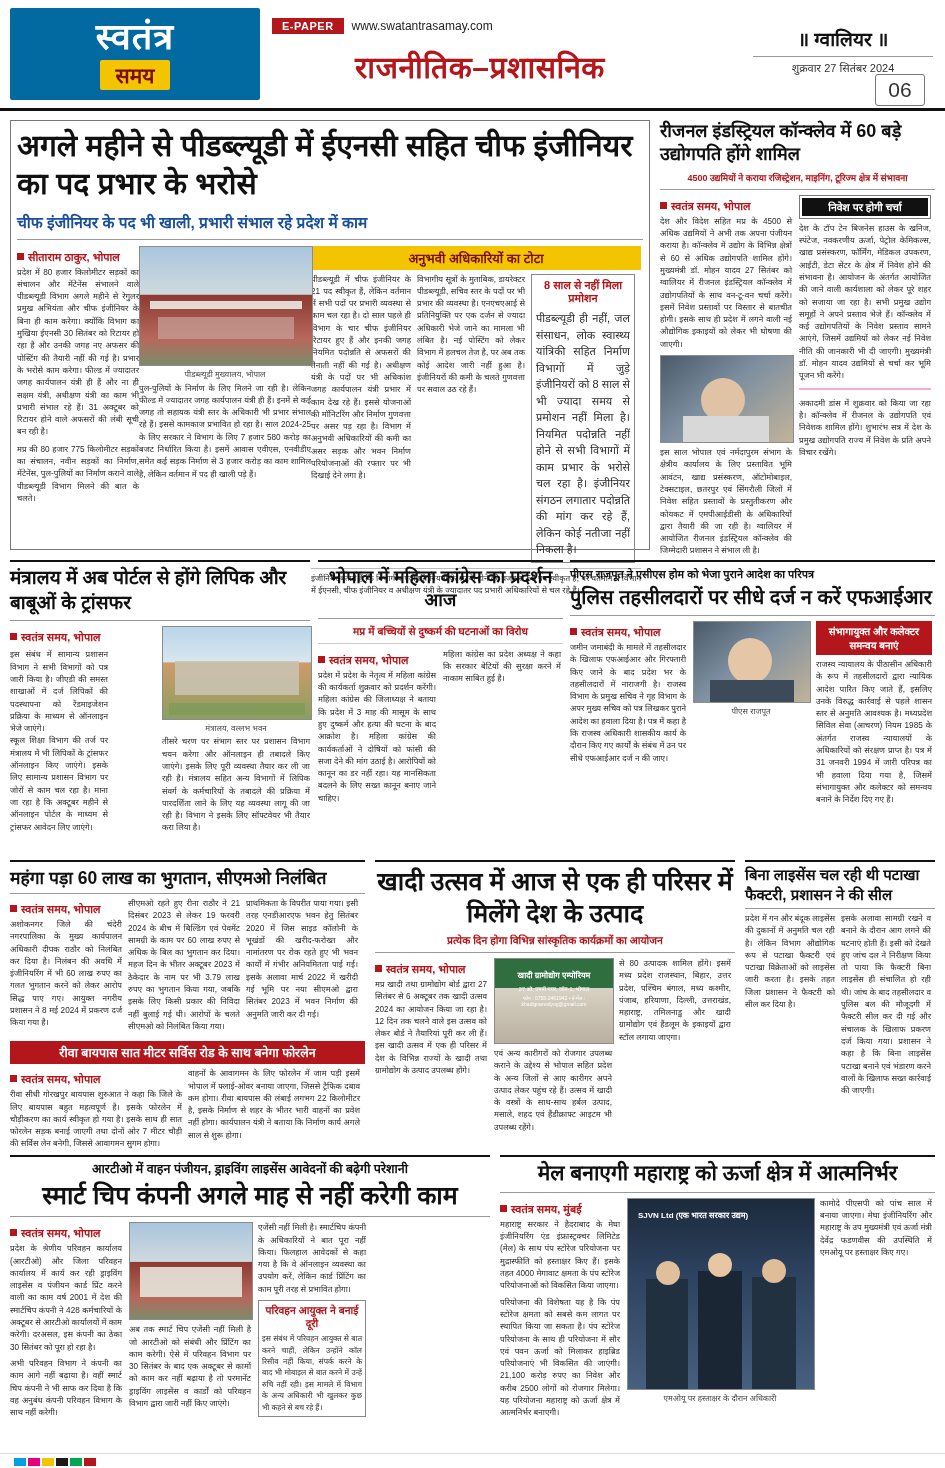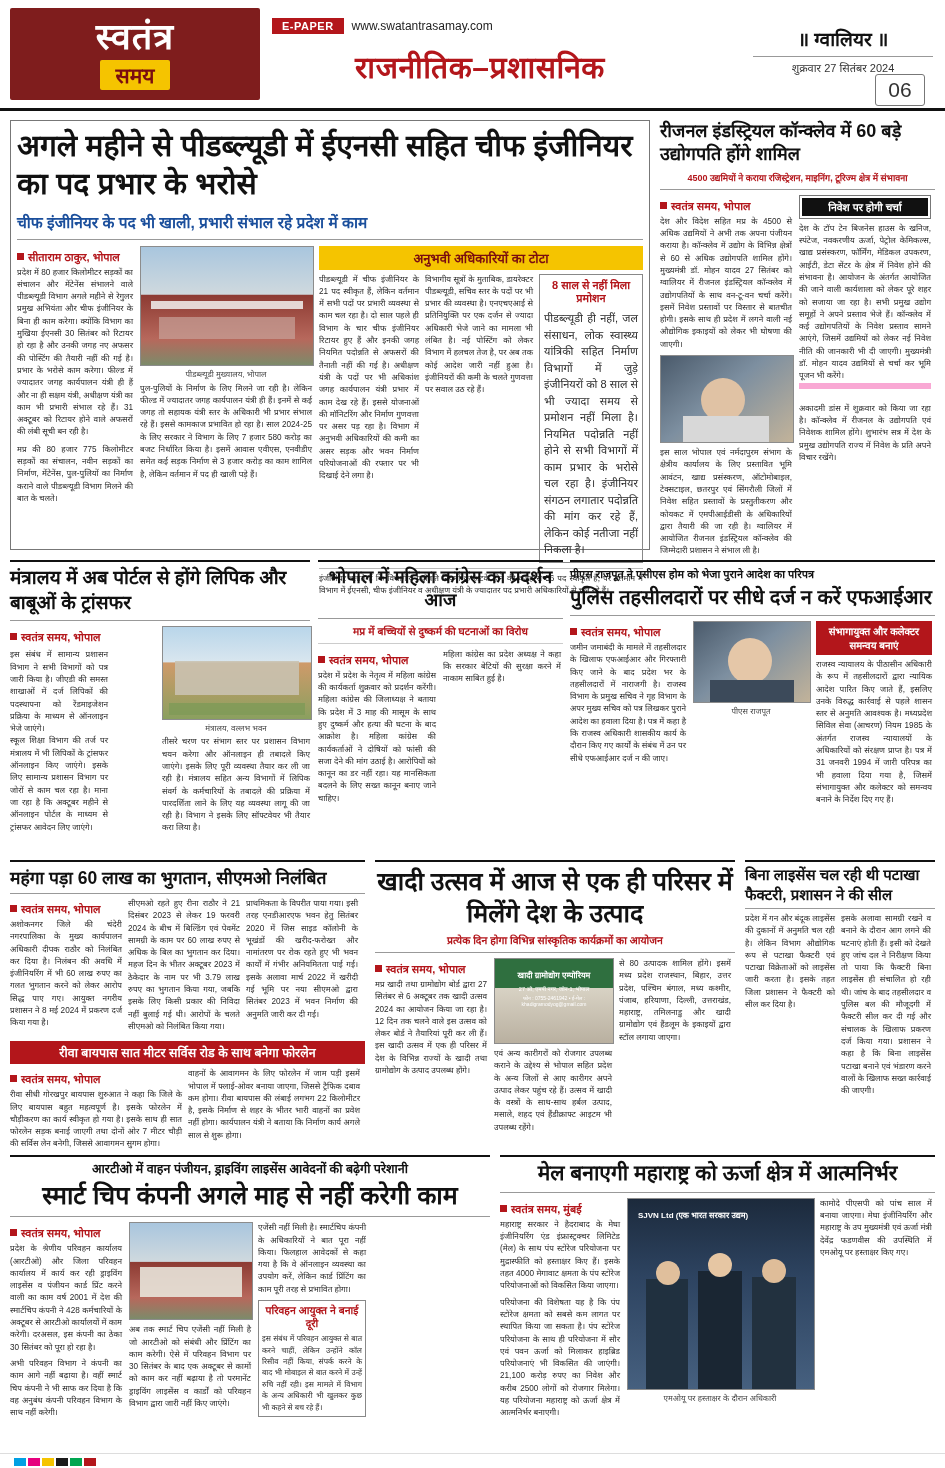--- a/index.html
+++ b/index.html
@@ -1,21 +1,21 @@
 <!DOCTYPE html>
 <html><head>
 <meta charset="utf-8">
 <style>
   html,body{margin:0;padding:0;background:#ffffff;}
   body{width:945px;height:1468px;font-family:"Liberation Sans",sans-serif;color:#111;overflow:hidden;}
   .page{position:relative;width:945px;height:1468px;background:#fff;}
 
   
   .masthead{position:relative;height:108px;border-bottom:3px solid #111;}
-  .logo-box{position:absolute;left:10px;top:8px;width:250px;height:92px;background:#7f1d1d;border-radius:2px;
+  .logo-box{position:absolute;left:10px;top:8px;width:250px;height:92px;background:#0369a1;border-radius:2px;
             display:flex;flex-direction:column;align-items:center;justify-content:center;}
   .logo-main{color:#fff;font-size:36px;font-weight:bold;letter-spacing:1px;line-height:1;}
   .logo-sub{margin-top:5px;background:#f5c400;color:#7a0d10;font-size:21px;font-weight:bold;padding:1px 16px;border-radius:2px;}
   .epaper-bar{position:absolute;left:272px;top:16px;width:390px;height:20px;display:flex;align-items:center;gap:8px;}
   .epaper-tag{background:#b3161b;color:#fff;font-size:11px;font-weight:bold;padding:2px 10px;letter-spacing:.5px;}
   .epaper-url{font-size:12px;color:#222;}
   .section-title{position:absolute;left:250px;top:46px;width:460px;text-align:center;color:#b3161b;
                  font-size:30px;font-weight:bold;letter-spacing:.5px;}
   .city-box{position:absolute;right:12px;top:26px;width:180px;text-align:center;}
   .city-name{font-size:19px;font-weight:bold;color:#111;}
@@ -34,21 +34,21 @@
   .banner.red{background:#b3161b;}
   .banner.yellow{background:#f5c400;color:#111;}
   .subhead{font-size:12px;font-weight:bold;color:#111;text-align:center;}
   .kicker{font-size:11px;font-weight:bold;color:#b3161b;text-align:center;}
   .box{border:1px solid #8a8a8a;}
 
   
   .lead{position:absolute;left:10px;top:120px;width:640px;height:430px;border:1px solid #777;padding:6px;box-sizing:border-box;}
   .lead h1{margin:0;font-size:30px;line-height:1.26;font-weight:bold;color:#111;}
   .lead .deck{margin-top:8px;font-size:15.5px;color:#1b4f9c;font-weight:bold;}
-  .lead-body{display:flex;gap:7px;margin-top:6px;justify-content:center;}
+  .lead-body{display:flex;margin-top:6px;}
   .lead-c1{width:122px;}
   .lead-c2{width:172px;}
   .lead-c3{width:330px;}
 
   .side1{position:absolute;left:660px;top:120px;width:275px;}
   .side1 h2{margin:0;font-size:18px;line-height:1.3;font-weight:bold;}
   .side1 .sub{font-size:9px;color:#b3161b;font-weight:bold;margin-top:4px;text-align:center;}
 
   .mid-left{position:absolute;left:10px;top:560px;width:300px;}
   .mid-mid{position:absolute;left:318px;top:560px;width:245px;}
@@ -140,21 +140,21 @@
           <div style="position:absolute;left:40px;top:22px;width:44px;height:44px;border-radius:50%;background:#e0c2a4;"></div>
           <div style="position:absolute;left:22px;bottom:0;width:86px;height:26px;background:#d8d8d8;"></div>
         </div>
         <div class="body-txt">इस साल भोपाल एवं नर्मदापुरम संभाग के क्षेत्रीय कार्यालय के लिए प्रस्तावित भूमि आवंटन, खाद्य प्रसंस्करण, ऑटोमोबाइल, टेक्सटाइल, छतरपुर एवं सिंगरौली जिलों में निवेश सहित प्रस्तावों के प्रस्तुतीकरण और कोयकट में एमपीआईडीसी के अधिकारियों द्वारा तैयारी की जा रही है। ग्वालियर में आयोजित रीजनल इंडस्ट्रियल कॉन्क्लेव की जिम्मेदारी प्रशासन ने संभाल ली है।</div>
       </div>
       <div style="width:132px;">
         <div class="box" style="border:1px solid #777;padding:2px;">
           <div style="background:#111;color:#fff;text-align:center;font-size:10.5px;font-weight:bold;padding:2px 0;">निवेश पर होगी चर्चा</div>
         </div>
         <div class="body-txt" style="margin-top:4px;">देश के टॉप टेन बिजनेस हाउस के खनिज, स्पंटेज, नवकरणीय ऊर्जा, पेट्रोल केमिकल्स, खाद्य प्रसंस्करण, फॉर्मिंग, मेडिकल उपकरण, आईटी, डेटा सेंटर के क्षेत्र में निवेश होने की संभावना है। आयोजन के अंतर्गत आयोजित की जाने वाली कार्यशाला को लेकर पूरे शहर को सजाया जा रहा है। सभी प्रमुख उद्योग समूहों ने अपने प्रस्ताव भेजे हैं। कॉन्क्लेव में कई उद्योगपतियों के निवेश प्रस्ताव सामने आएंगे, जिसमें उद्यमियों को लेकर नई निवेश नीति की जानकारी भी दी जाएगी। मुख्यमंत्री डॉ. मोहन यादव उद्यमियों से चर्चा कर भूमि पूजन भी करेंगे।</div>
-        <div class="body-txt" style="border-top:6px solid #f9a8d4;padding-top:14px;">अकादमी डांस में शुक्रवार को किया जा रहा है। कॉन्क्लेव में रीजनल के उद्योगपति एवं निवेशक शामिल होंगे। शुभारंभ सत्र में देश के प्रमुख उद्योगपति राज्य में निवेश के प्रति अपने विचार रखेंगे।</div>
+        <div class="body-txt" style="margin-top:5px;border-top:2px solid #f9a8d4;padding-top:8px;">अकादमी डांस में शुक्रवार को किया जा रहा है। कॉन्क्लेव में रीजनल के उद्योगपति एवं निवेशक शामिल होंगे। शुभारंभ सत्र में देश के प्रमुख उद्योगपति राज्य में निवेश के प्रति अपने विचार रखेंगे।</div>
       </div>
     </div>
   </div>
 
   <div class="mid-left">
     <div style="border-top:2px solid #111;margin-bottom:4px;"></div>
     <h3 class="hd" style="font-size:19px;line-height:1.3;">मंत्रालय में अब पोर्टल से होंगे लिपिक और बाबूओं के ट्रांसफर</h3>
     <div style="border-top:1px solid #999;margin:5px 0;"></div>
     <div style="display:flex;gap:7px;">
       <div style="width:142px;">

